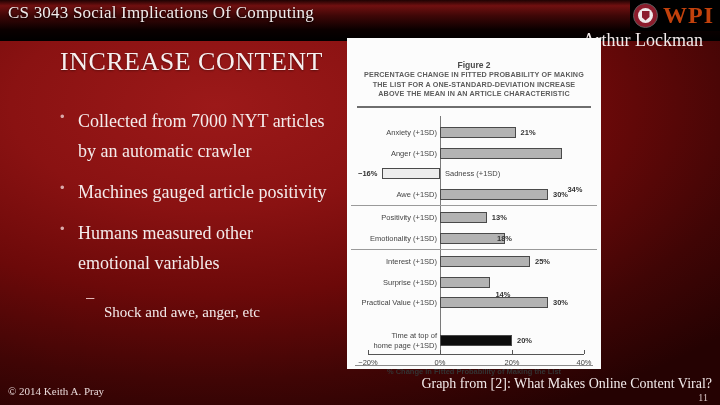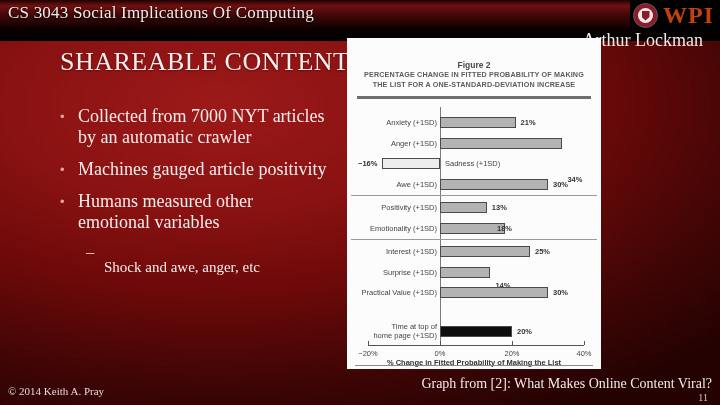--- a/index.html
+++ b/index.html
@@ -43,21 +43,21 @@
   .slide-title{
     position:absolute;left:60px;top:47px;font-size:26px;color:#f7efef;
     letter-spacing:.5px;text-shadow:0 1px 2px rgba(0,0,0,.4);
   }
   .bullets{position:absolute;left:60px;top:106px;width:292px;color:#f4ecec;}
   .bullet{display:flex;margin-bottom:11px;}
   .bullet .marker{
     width:18px;flex:none;color:#d8a8a8;font-size:13px;line-height:21px;
     font-family:"Liberation Sans",sans-serif;
   }
-  .bullet .btext{font-size:18px;line-height:21px;white-space:pre-line;}
+  .bullet .btext{font-size:18px;line-height:30px;white-space:pre-line;}
   .bullet.sub{margin-left:26px;margin-bottom:0;margin-top:-2px;}
   .bullet.sub .marker{font-size:15px;line-height:19px;color:#e0b8b8;}
   .bullet.sub .btext{font-size:15px;line-height:19px;margin-top:16px;}
   
   .panel{
     position:absolute;left:347px;top:38px;width:254px;height:331px;
     background:#fcfcfc;font-family:"Liberation Sans",sans-serif;color:#4a4a4a;
   }
   .fig-title{padding-top:22px;text-align:center;font-size:8.5px;font-weight:bold;color:#4a4a4a;}
   .fig-sub{text-align:center;font-size:7.2px;line-height:9.6px;font-weight:600;
@@ -93,21 +93,21 @@
     <div class="seal">
       <div class="seal-inner">
         <div class="seal-crest"></div>
       </div>
     </div>
     <div class="logo-text">WPI</div>
   </div>
 
   <div class="author">Arthur Lockman</div>
 
-  <div class="slide-title">SHAREABLE CONTENT</div>
+  <div class="slide-title">INCREASE CONTENT</div>
 
   <div class="bullets">
     <div class="bullet">
       <span class="marker">•</span>
       <span class="btext">Collected from 7000 NYT articles
 by an automatic crawler</span>
     </div>
     <div class="bullet">
       <span class="marker">•</span>
       <span class="btext">Machines gauged article positivity</span>
@@ -120,20 +120,21 @@
     <div class="bullet sub">
       <span class="marker">–</span>
       <span class="btext">Shock and awe, anger, etc</span>
     </div>
   </div>
 
   <div class="panel">
     <div class="fig-title">Figure 2</div>
     <div class="fig-sub">PERCENTAGE CHANGE IN FITTED PROBABILITY OF MAKING</div>
     <div class="fig-sub">THE LIST FOR A ONE-STANDARD-DEVIATION INCREASE</div>
+    <div class="fig-sub">ABOVE THE MEAN IN AN ARTICLE CHARACTERISTIC</div>
     <div class="thick-rule"></div>
     <div class="plot">
       <div class="x-label">% Change in Fitted Probability of Making the List</div>
     <div class="zero-axis" style="left: 93px; top: 0px; height: 238px;"></div>
         <div class="bar" style="top: 10.75px; height: 11px; width: 75.6px; background: rgb(179, 179, 179); border-color: rgb(74, 74, 74); left: 93px;"></div>
         <div class="bar-label" style="top: 11.75px; line-height: 9.5px; right: 164px; text-align: right;">Anxiety (+1SD)</div>
         <div class="bar-value" style="top: 11.75px; left: 173.6px;">21%</div>
         <div class="bar" style="top: 31.25px; height: 11px; width: 122.4px; background: rgb(179, 179, 179); border-color: rgb(74, 74, 74); left: 93px;"></div>
         <div class="bar-label" style="top: 32.25px; line-height: 9.5px; right: 164px; text-align: right;">Anger (+1SD)</div>
         <div class="bar-value" style="top: 32.25px; left: 220.4px; margin-top: 36px;">34%</div>

